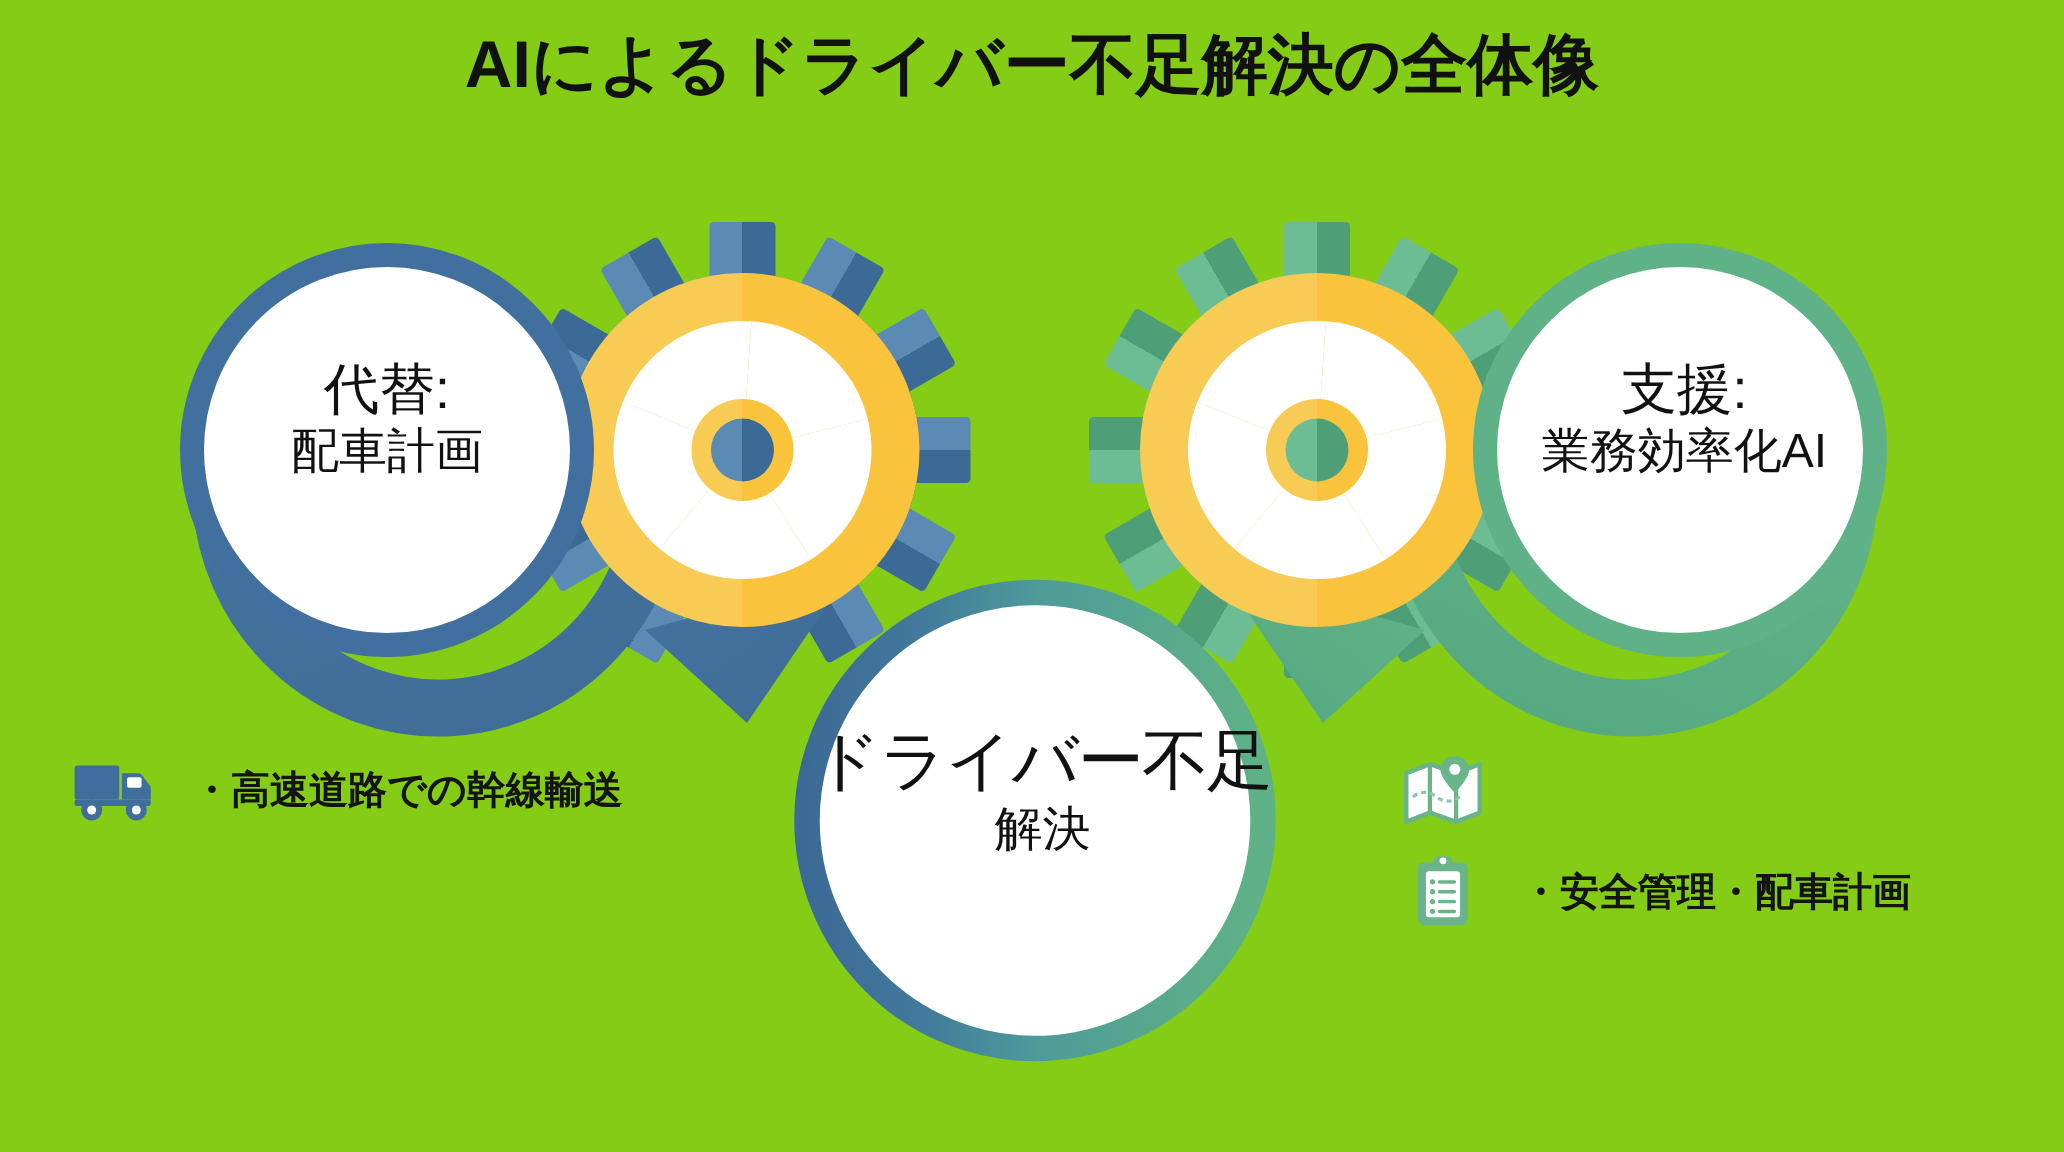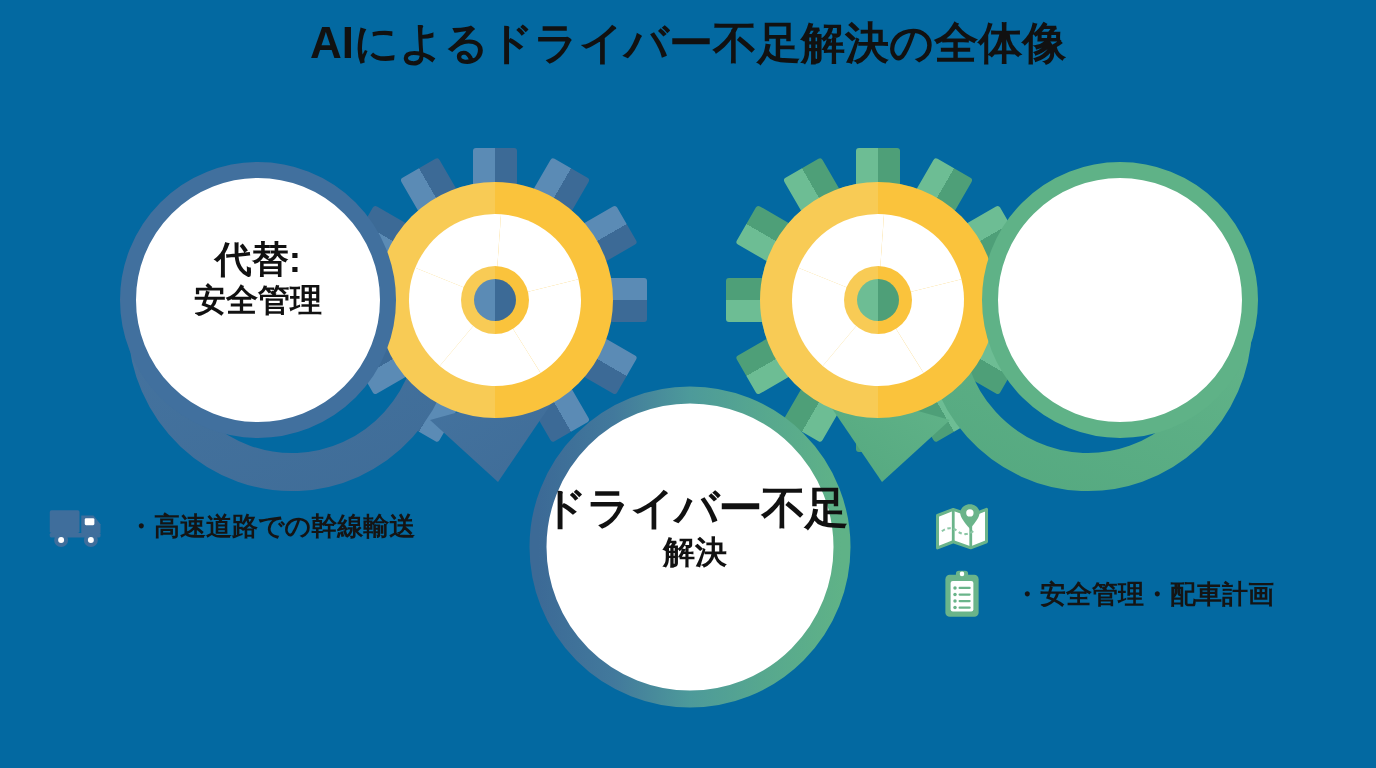--- a/index.html
+++ b/index.html
@@ -12,21 +12,21 @@
     height: 768px;
     overflow: hidden;
     font-family: "Liberation Sans", "DejaVu Sans", sans-serif;
     position: relative;
   }
   #stage {
     position: absolute;
     left: 0; top: 0;
     width: 1376px;
     height: 768px;
-    background: #0369a1;
+    background: #84cc16;
   }
   #diagram-svg {
     position: absolute;
     left: 0; top: 0;
     width: 1376px;
     height: 768px;
   }
   
   .title {
     position: absolute;
@@ -38,21 +38,21 @@
     font-weight: bold;
     color: #111111;
     letter-spacing: 0px;
     white-space: nowrap;
   }
   
   .node-label {
     position: absolute;
     text-align: center;
     color: #111111;
-    font-weight: bold;
+    font-weight: normal;
     line-height: 1.18;
     pointer-events: none;
   }
   .node-label .l1 { display: block; }
   .node-label .l2 { display: block; }
 
   #label-left {
     left: 118px;
     top: 238px;
     width: 280px;
@@ -267,23 +267,27 @@
 
     <g>
       <circle cx="690" cy="547" r="152" fill="#ffffff" stroke="url(#centerRingGrad)" stroke-width="17"></circle>
     </g>
   </svg>
 
   <div class="title">AIによるドライバー不足解決の全体像</div>
 
   <div class="node-label" id="label-left">
     <span class="l1">代替:</span>
-    <span class="l2">安全管理</span>
-  </div>
-
+    <span class="l2">配車計画</span>
+  </div>
+
+  <div class="node-label" id="label-right">
+    <span class="l1">支援:</span>
+    <span class="l2">業務効率化AI</span>
+  </div>
 
   <div class="node-label" id="label-center">
     <span class="l1">ドライバー不足</span>
     <span class="l2">解決</span>
   </div>
 
   <div class="bullet-row" id="bullet-left">
     <svg class="bullet-icon" viewBox="0 0 64 56">
       <rect x="2" y="10" width="34" height="26" rx="2" fill="#3f6e9c"></rect>
       <path d="M 38 16 L 52 16 L 60 26 L 60 36 L 38 36 Z" fill="#3f6e9c"></path>

